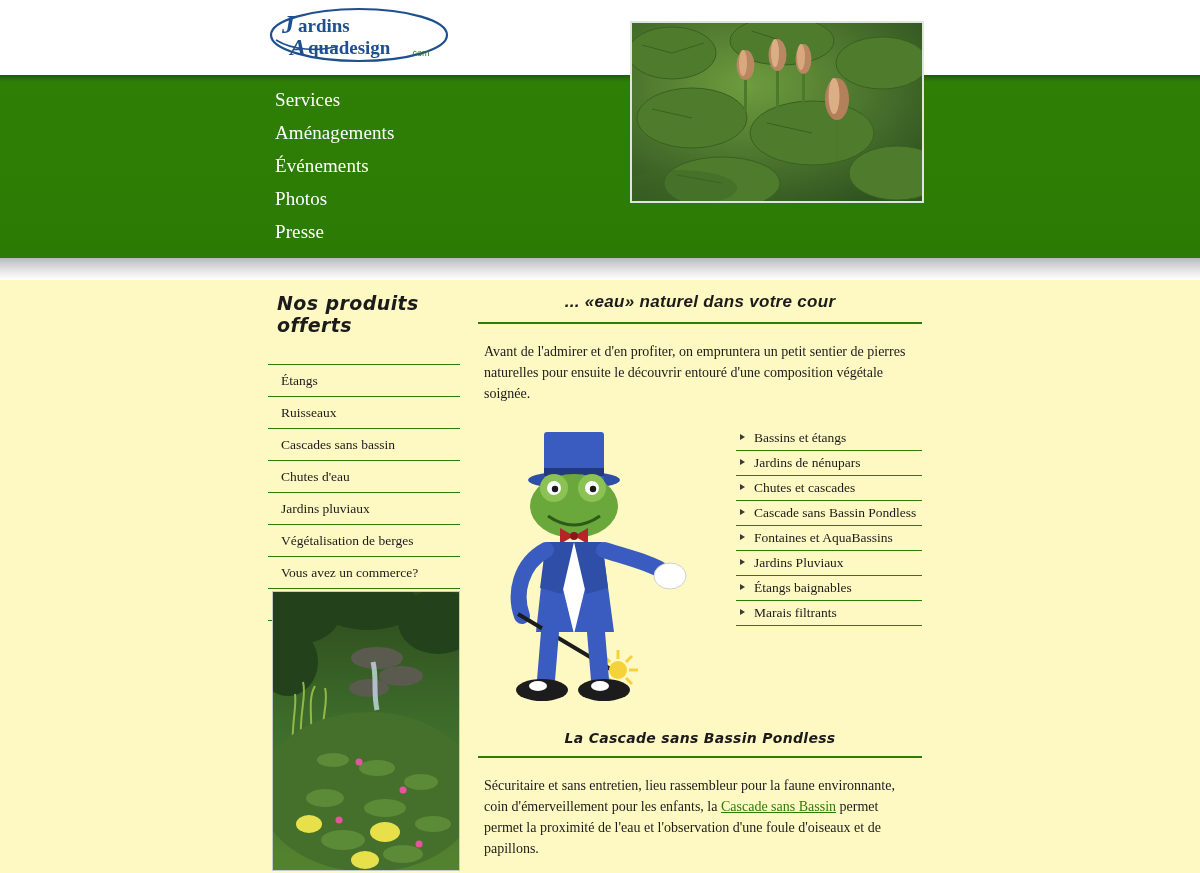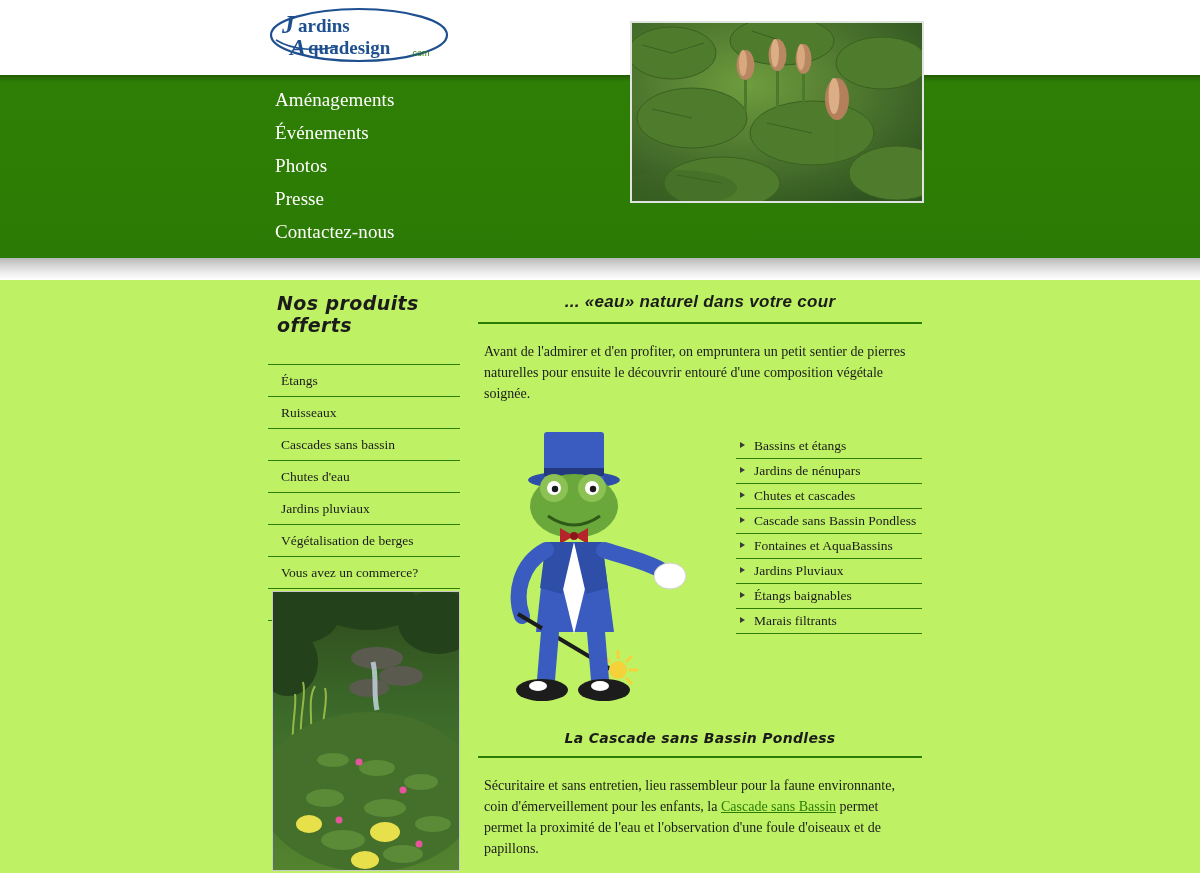--- a/index.html
+++ b/index.html
@@ -80,21 +80,21 @@
     width: 1200px;
     height: 22px;
     background: linear-gradient(to bottom, #b9b9b9 0%, #d6d6d6 35%, #f2f2f2 75%, #ffffff 100%);
   }
 
   
   .content {
     position: relative;
     width: 1200px;
     height: 593px;
-    background: #bef264;
+    background: #fef9c3;
   }
 
   
   .leftcol {
     position: absolute;
     left: 268px;
     top: 12px;
     width: 192px;
   }
   .script-title {
@@ -173,21 +173,21 @@
     left: 10px;
     top: 0;
     width: 200px;
     height: 300px;
   }
   .mascot svg { display: block; }
 
   .bullets {
     position: absolute;
     left: 258px;
-    top: 16px;
+    top: 8px;
     width: 186px;
   }
   .bullets a {
     display: block;
     position: relative;
     color: #1b1b1b;
     font-size: 13.5px;
     line-height: 16px;
     text-decoration: none;
     padding: 4px 0 4px 18px;
@@ -232,20 +232,21 @@
       <text x="142" y="50" font-family="Liberation Sans, sans-serif" font-size="9" fill="#2d7d05">.com</text>
       <path d="M8 34 C 24 44, 50 46, 70 40" fill="none" stroke="#1e4f8f" stroke-width="1.6"></path>
     </svg>
   </a>
 </div>
 
 <div class="navband">
   <div class="navband-shadow-top"></div>
 
   <nav class="nav">
+    <a class="nav-item" href="#">Services</a>
     <a class="nav-item" href="#">Aménagements</a>
     <a class="nav-item" href="#">Événements</a>
     <a class="nav-item" href="#">Photos</a>
     <a class="nav-item" href="#">Presse</a>
     <a class="nav-item" href="#">Contactez-nous</a>
   </nav>
 
   <div class="hero-photo">
     <svg width="290" height="178" viewBox="0 0 290 178" xmlns="http://www.w3.org/2000/svg">
       <defs>

